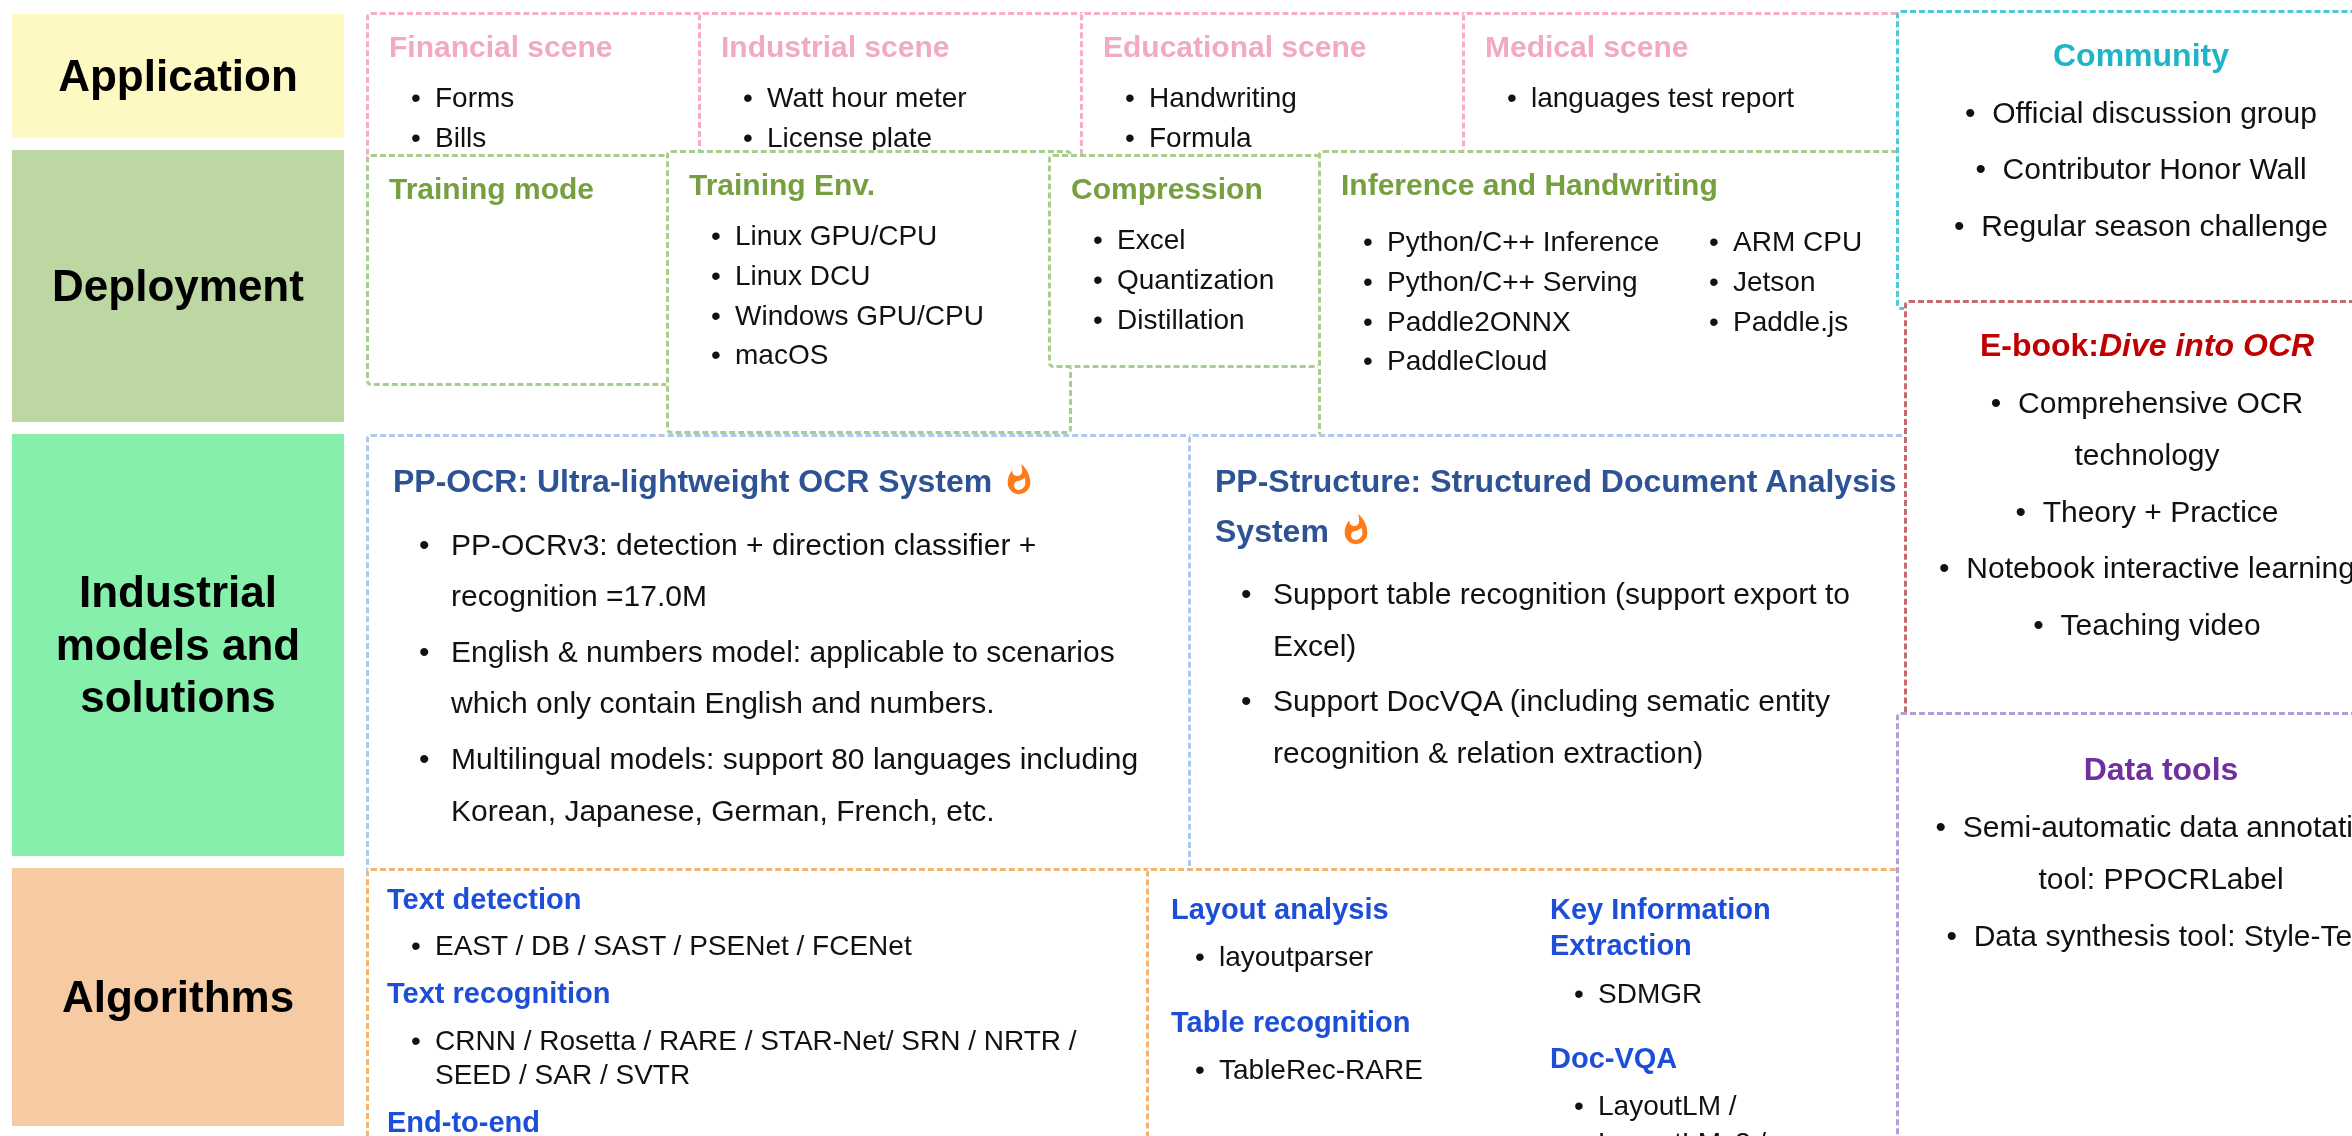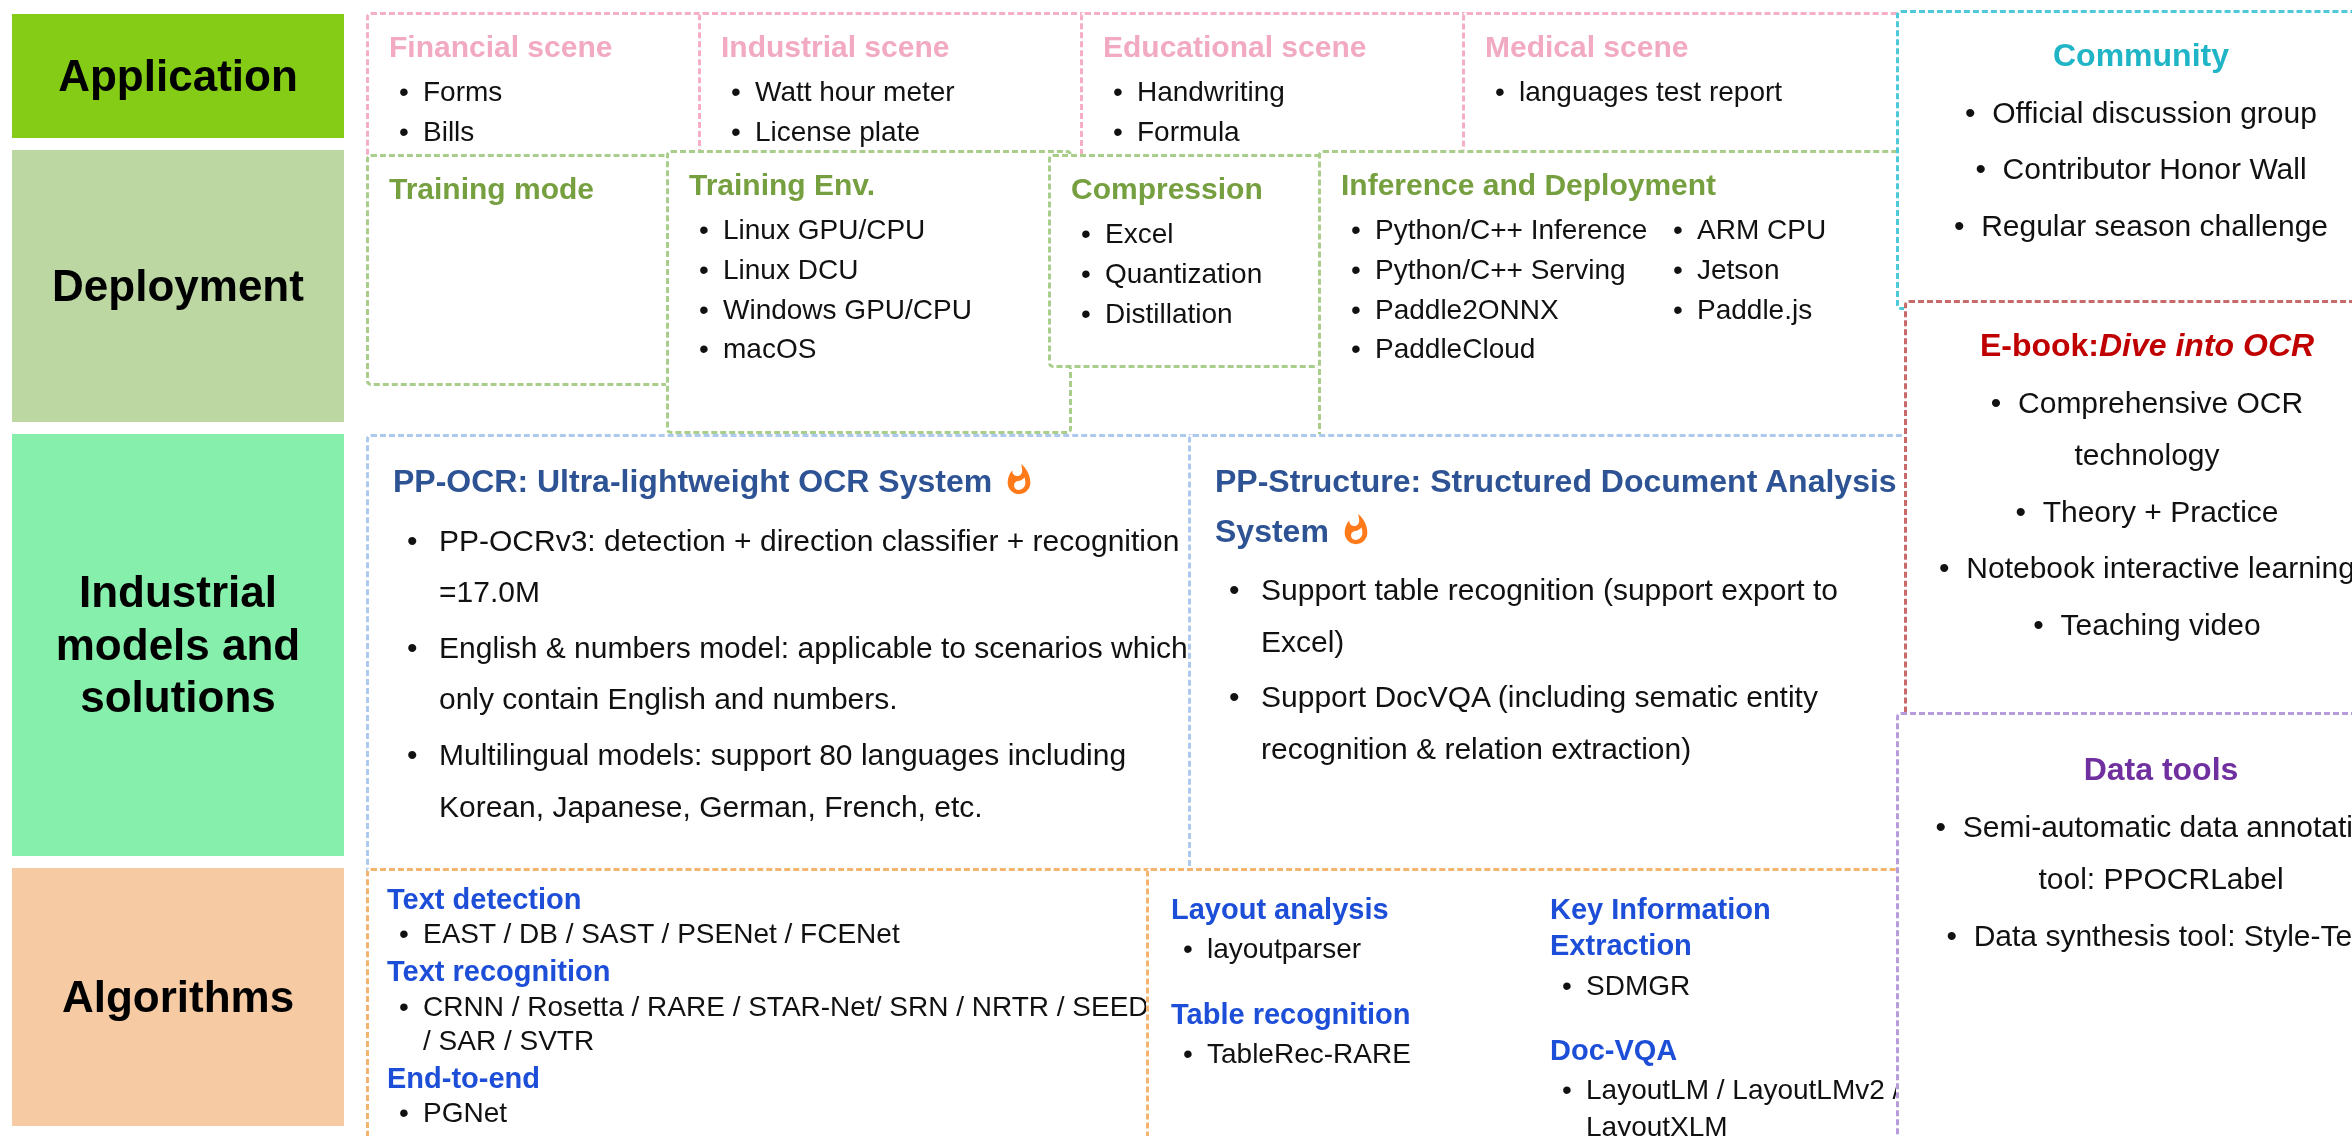--- a/index.html
+++ b/index.html
@@ -7,40 +7,40 @@
   body{
     width:2352px;height:1136px;position:relative;background:#ffffff;
     font-family:"Liberation Sans",sans-serif;color:#111;
     -webkit-font-smoothing:antialiased;
   }
   .rowlabel{
     position:absolute;left:12px;width:332px;
     display:flex;align-items:center;justify-content:center;text-align:center;
     font-weight:700;font-size:44px;line-height:1.2;color:#000;
   }
-  .bg-pink{background:#84cc16}
+  .bg-pink{background:#fef9c3}
   .bg-green{background:#BDD7A3}
   .bg-blue{background:#86efac}
   .bg-peach{background:#F6CBA4}
 
   .box{position:absolute;background:#fff;border-radius:5px;padding:10px 18px;overflow:hidden}
   .b-pink  {border:3px dashed #F5AEC6}
   .b-green {border:3px dashed #A9CE8B}
   .b-blue  {border:3px dashed #ADC9EE}
   .b-orange{border:3px dashed #F3B46F}
   .b-cyan  {border:3px dashed #4EC9D9}
   .b-red   {border:3px dashed #C96A6A}
   .b-purple{border:3px dashed #B79CDB}
 
   .box-title{font-weight:700;font-size:30px;line-height:1.3;margin:2px 0 6px 2px}
   .t-pink  {color:#F2A9C2}
   .t-green {color:#76A040}
   .t-blue  {color:#2E5395}
 
-  .blist{list-style:none;margin:0;padding:0;font-size:28px;line-height:1.42}
+  .blist{list-style:none;margin:12px;padding:0;font-size:28px;line-height:1.42}
   .blist li{position:relative;padding-left:36px}
   .blist li::before{content:"\2022";position:absolute;left:12px}
 
   
   .industrial .box-title{font-size:32px;line-height:1.55;margin-bottom:8px}
   .industrial .blist{font-size:30px;line-height:1.72}
   .industrial .blist li{padding-left:48px;margin-bottom:4px}
   .industrial .blist li::before{left:16px}
 
   
@@ -124,21 +124,21 @@
 <div class="box b-green" style="left:1048px;top:154px;width:252px;height:188px">
   <div class="box-title t-green">Compression</div>
   <ul class="blist">
     <li>Excel</li>
     <li>Quantization</li>
     <li>Distillation</li>
   </ul>
 </div>
 
 <div class="box b-green" style="left:1318px;top:150px;width:558px;height:266px">
-  <div class="box-title t-green">Inference and Deployment</div>
+  <div class="box-title t-green">Inference and Handwriting</div>
   <div class="two-col">
     <ul class="blist col1">
       <li>Python/C++ Inference</li>
       <li>Python/C++ Serving</li>
       <li>Paddle2ONNX</li>
       <li>PaddleCloud</li>
     </ul>
     <ul class="blist">
       <li>ARM CPU</li>
       <li>Jetson</li>

